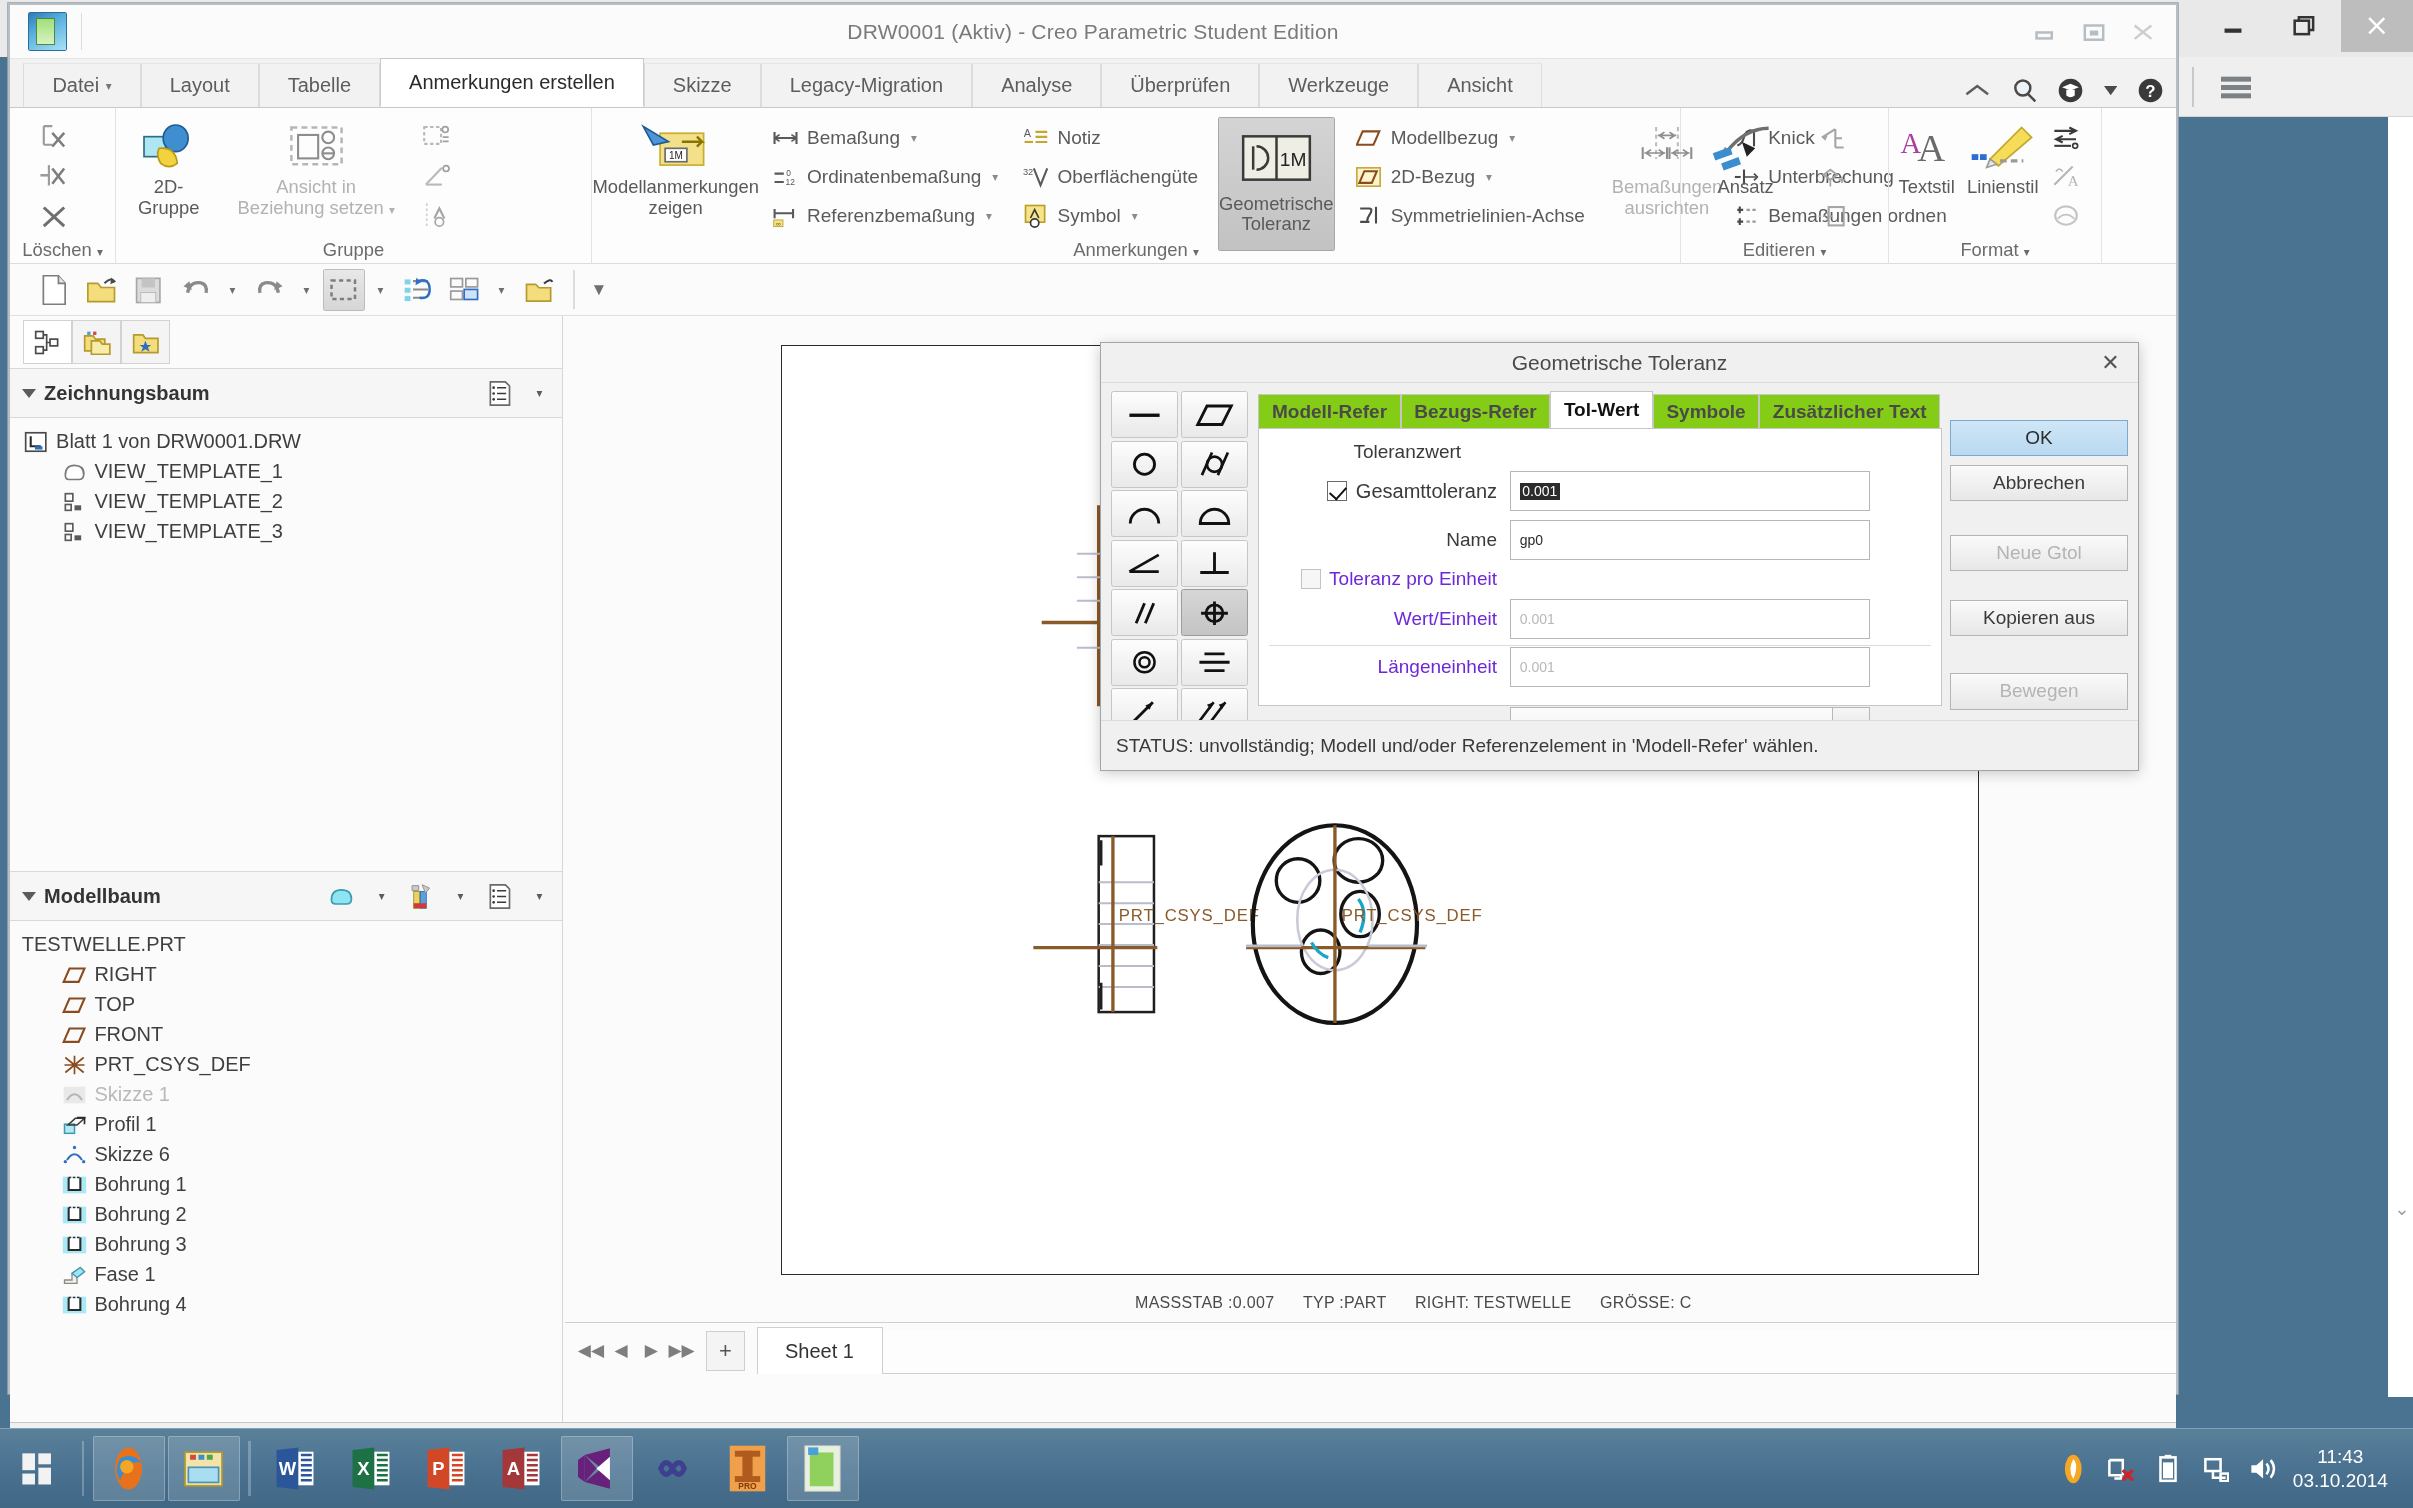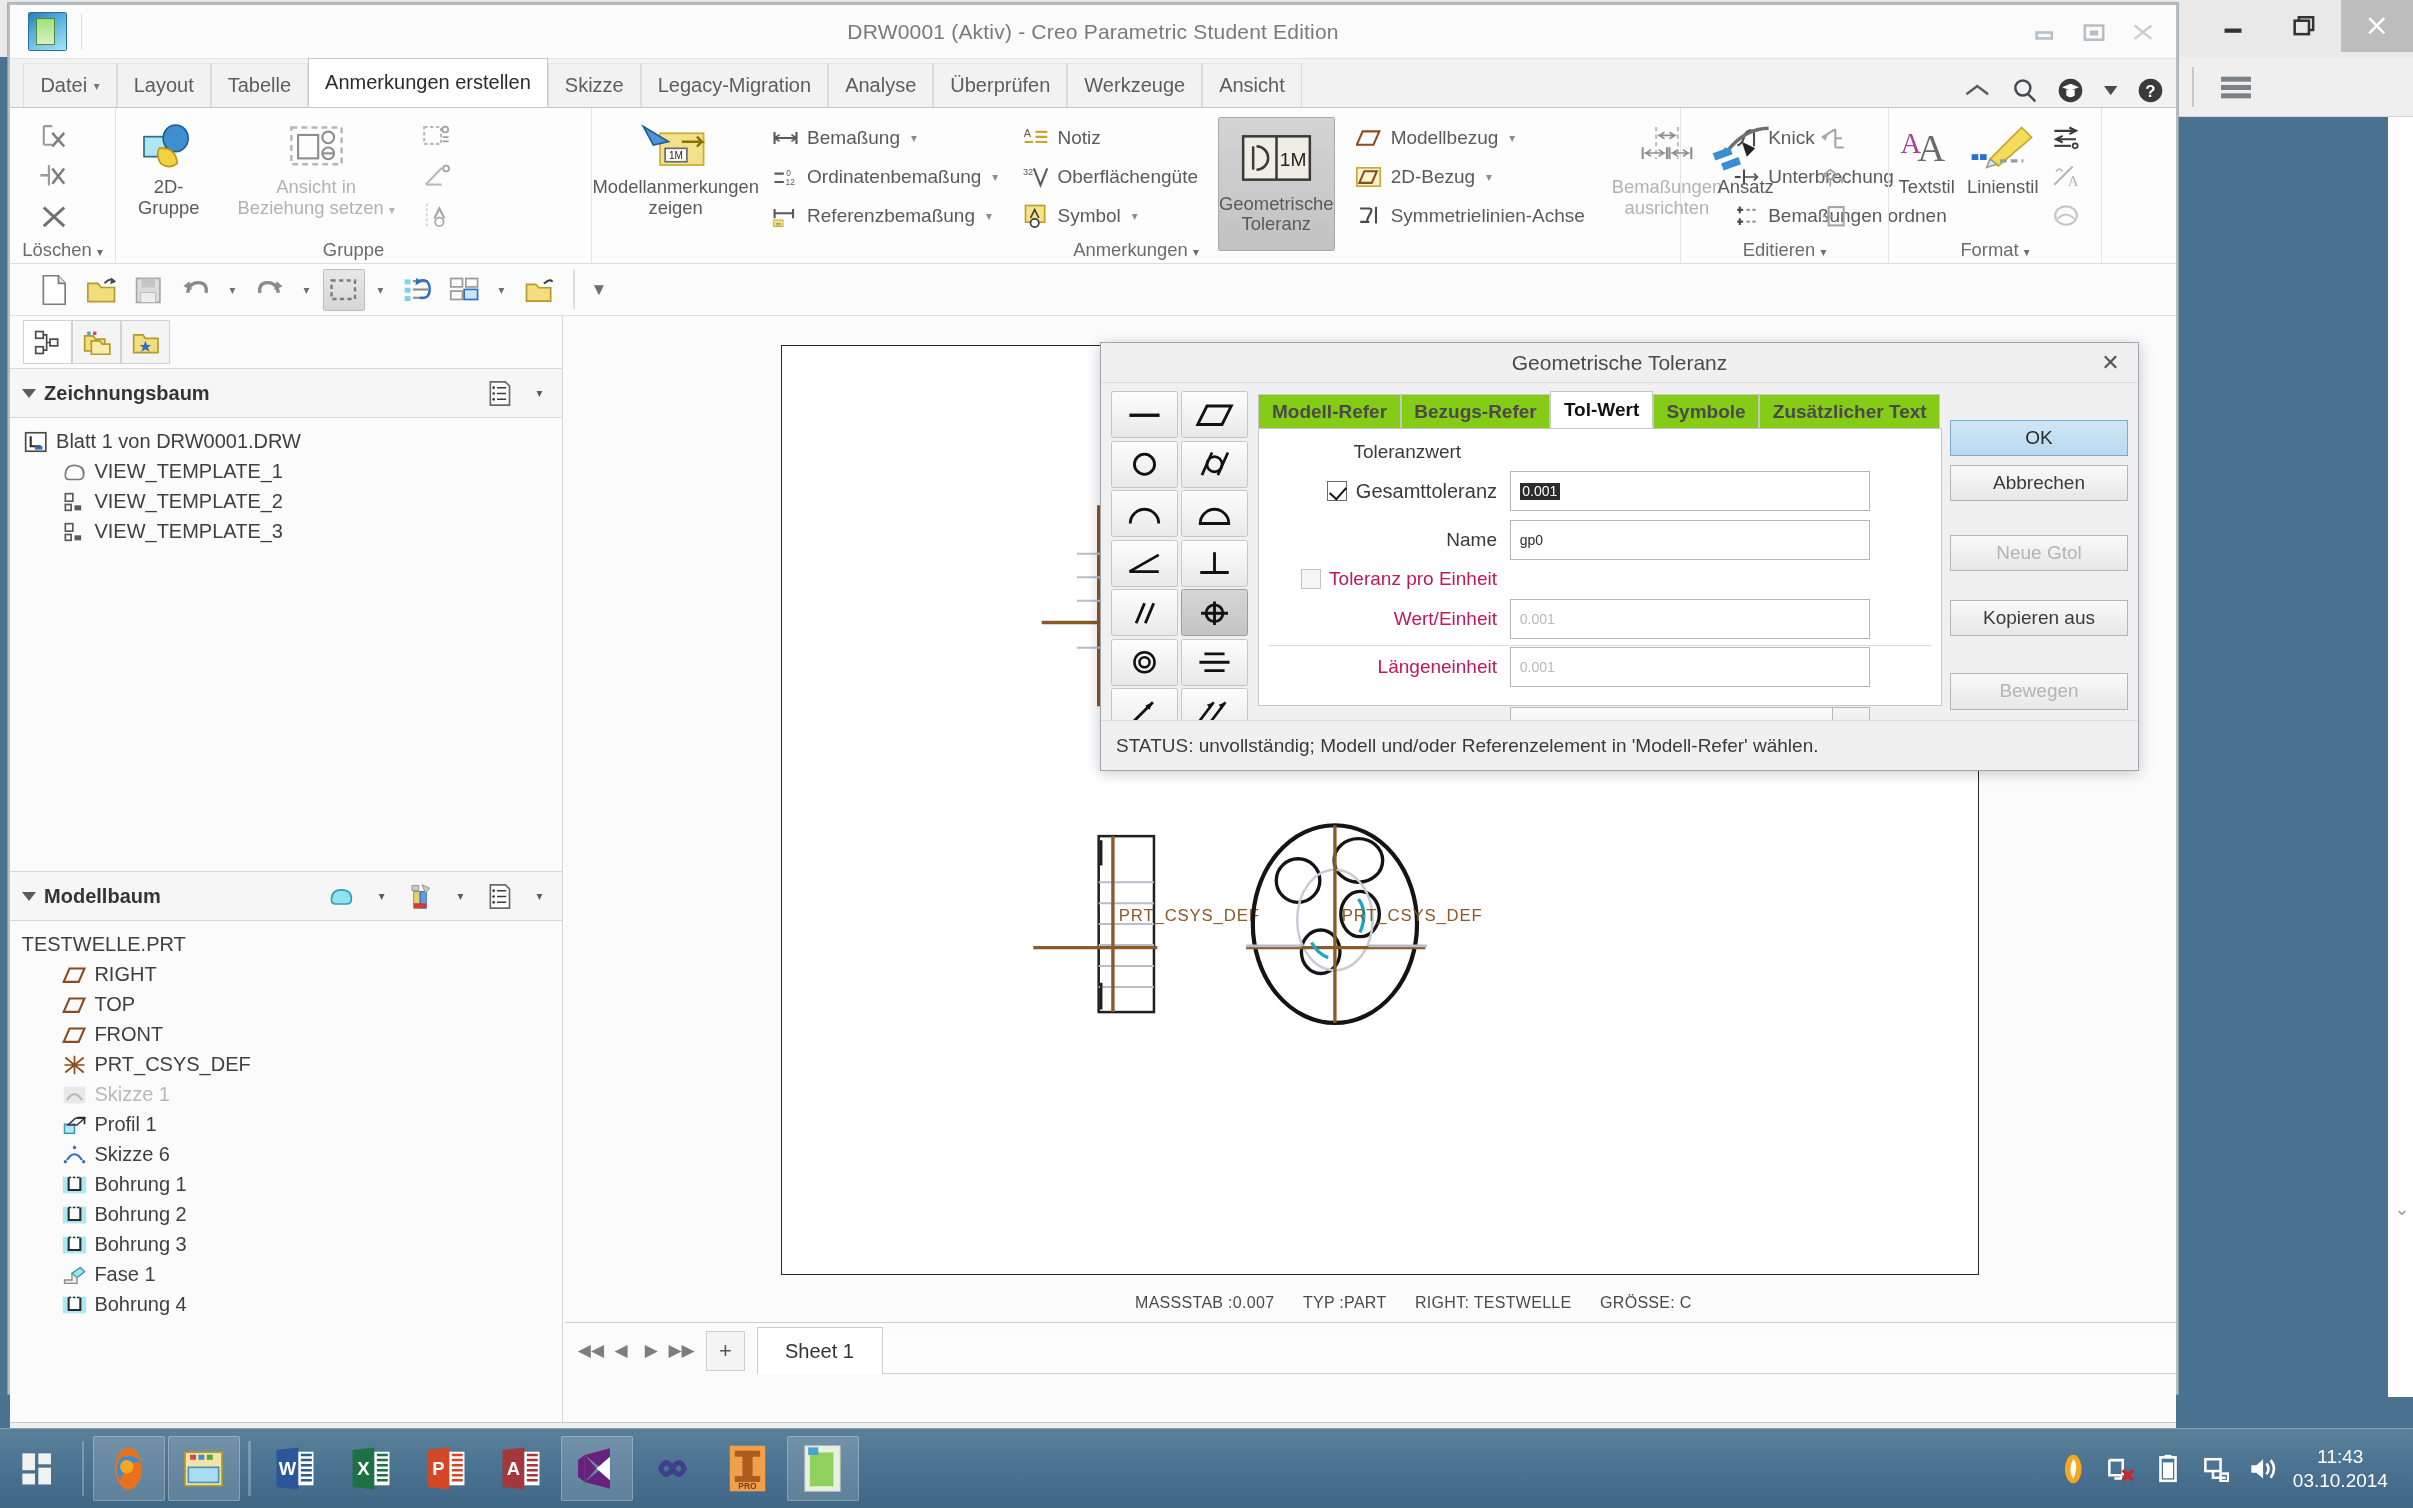--- a/index.html
+++ b/index.html
@@ -61,21 +61,21 @@
   }
   .creo-win-btns{ position:absolute; right:8.4px; top:0; height:54px; display:flex; align-items:center;}
   .cwb{ width:49px;height:47px;display:flex;align-items:center;justify-content:center;cursor:pointer;}
 
   
   .tabstrip{
     position:relative; height:49px; background:#f2f2f2; display:flex; align-items:flex-end;
     border-bottom:0.8px solid #c9c9c9; padding-left:13.4px;
   }
   .tab{
-    height:44px; padding:0 16px; display:flex; align-items:center; justify-content:center;
+    height:44px; padding:0 28px; display:flex; align-items:center; justify-content:center;
     font-size:20px; color:#5d5d5d; background:#f2f2f2;
     border-left:0.8px solid #dcdcdc; border-right:0.8px solid #dcdcdc; border-top:0.8px solid #e6e6e6;
     cursor:pointer; white-space:nowrap;
   }
   .tab.active{
     background:#ffffff; color:#2b2b2b; height:49px;
     border-left:0.8px solid #c9c9c9; border-right:0.8px solid #c9c9c9; border-top:0.8px solid #c9c9c9;
     border-bottom:0.8px solid #fff; position:relative; z-index:3;
   }
   .tab .caret{ margin-left:6.7px; font-size:11.7px; color:#777; }
@@ -224,21 +224,21 @@
     font-size:19px; color:#4a4a4a; background:#84cc16; border:0.8px solid #c6c6c6; border-bottom:none;
     cursor:pointer; white-space:nowrap;font-weight:bold;
   }
   .dlgtab.active{ background:#fff; color:#111; height:37px; font-weight:bold; border-bottom:0.8px solid #fff;}
   .tabcontent{
     background:#fff; border:0.8px solid #c6c6c6; height:278px; position:relative; padding:11.7px 0 0 0;
   }
   .fld-title{ font-size:19px;color:#3a3a3a; margin-left:94px;}
   .frow{ display:flex; align-items:center; margin-top:8.4px; }
   .frow .flabel{ width:251px; text-align:right; font-size:19px; color:#3a3a3a; padding-right:13.4px;}
-  .frow .flabel.dim{ color:#be185d;}
+  .frow .flabel.dim{ color:#6d28d9;}
   .cbx{ width:20px;height:20px;border:0.8px solid #6a6a6a;background:#fff;display:inline-block;
         position:relative; margin-right:8.4px; flex:none;}
   .cbx.dimbox{ border:0.8px solid #c3c3c3; background:#f6f6f6;}
   .cbx.checked:after{
     content:''; position:absolute; left:5px; top:0.8px; width:7.5px;height:14.2px;
     border:solid #111; border-width:0 2.5px 2.5px 0; transform:rotate(42deg);
   }
   .chkwrap{ width:251px; display:flex; align-items:center; justify-content:flex-end; padding-right:13.4px;}
   .fin{
     width:360px; height:40px; background:#fff; border:0.8px solid #b7b7b7;

